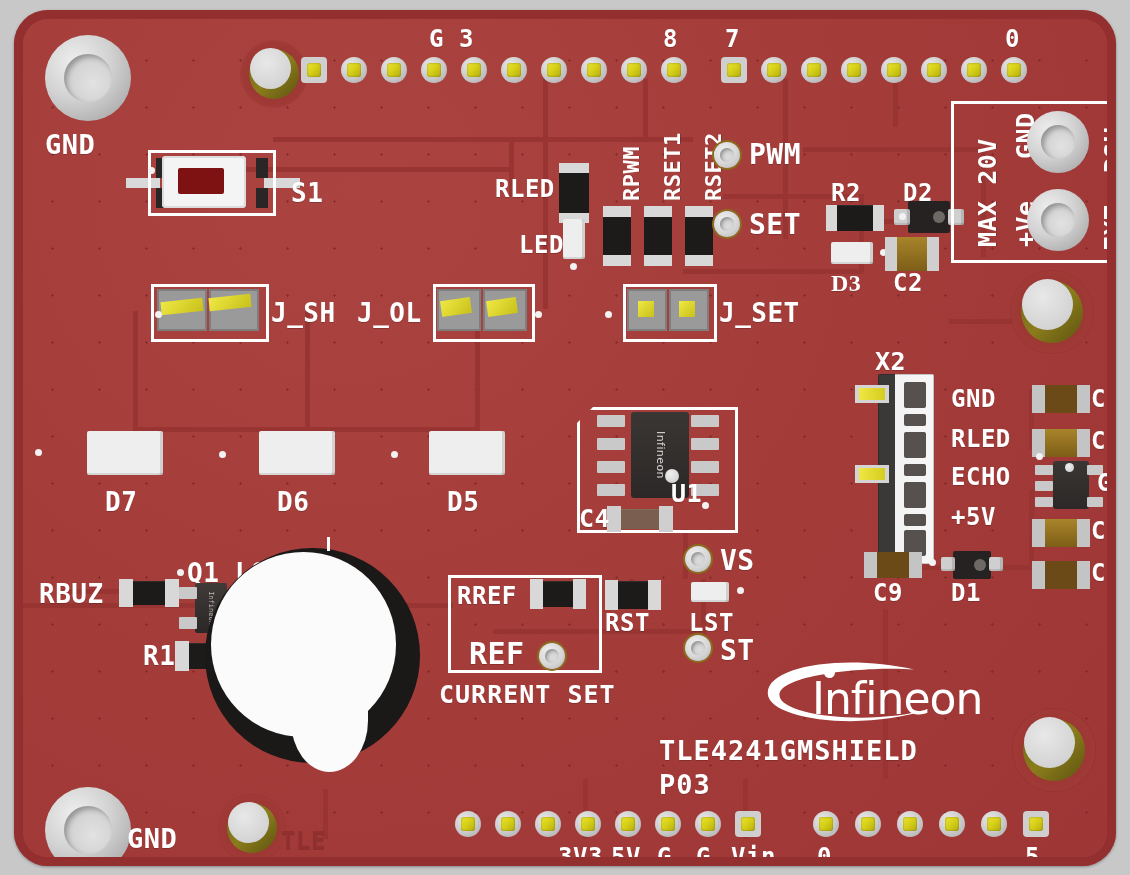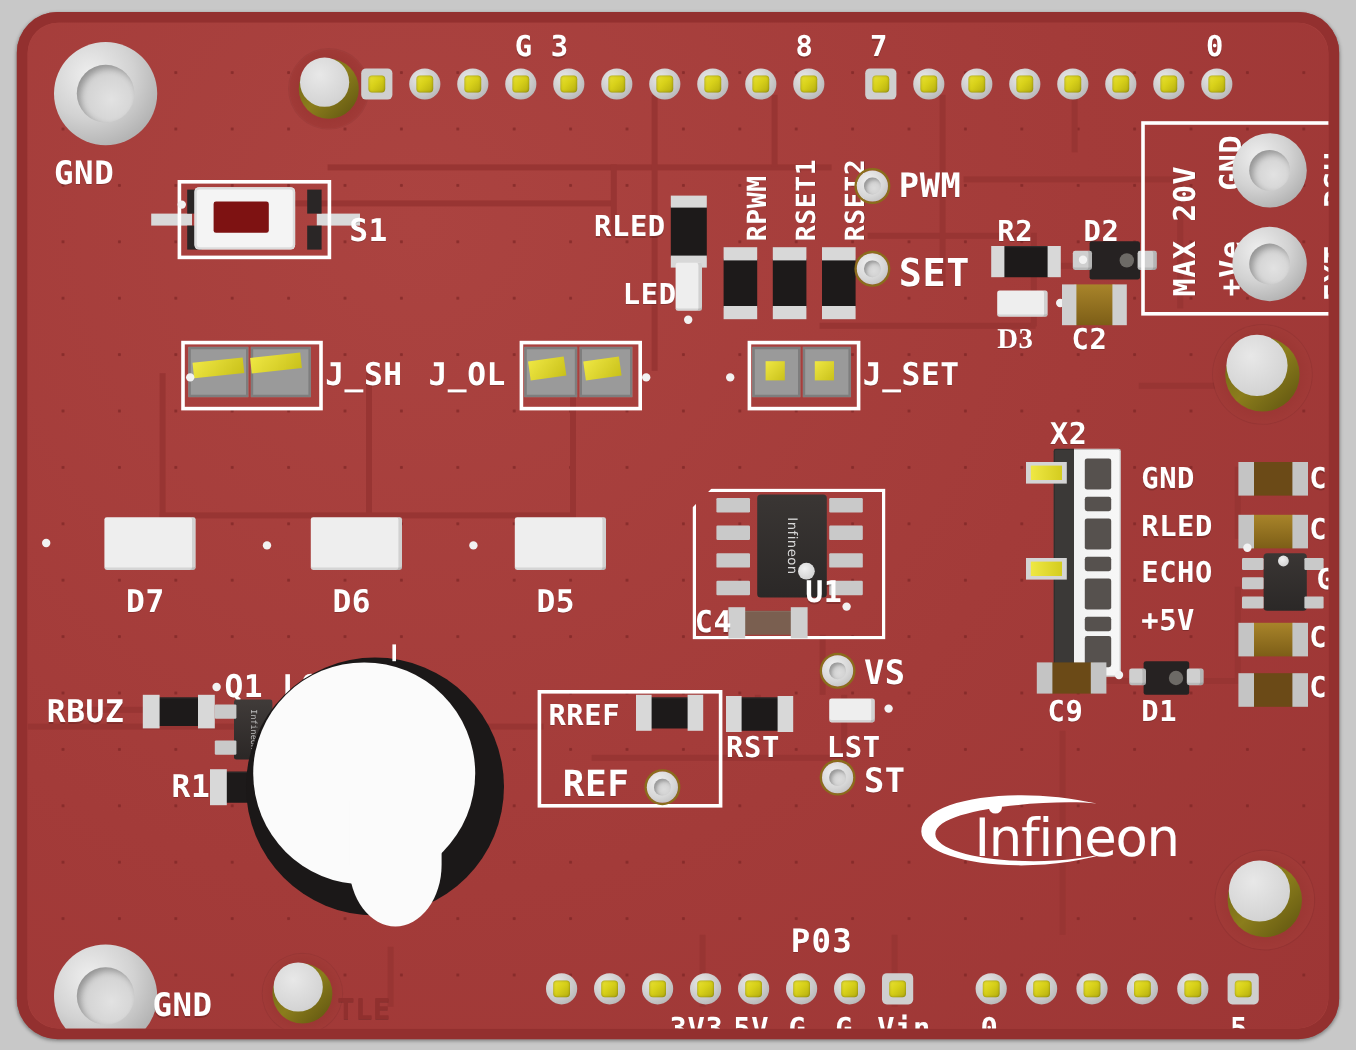--- a/index.html
+++ b/index.html
@@ -305,21 +305,21 @@
       </div>
       <div class="silk v" style="left:680px;top:182px;font-size:22px;transform:rotate(-90deg);">RSET2</div>
 
       <div class="tp" style="left:691px;top:123px;">
           <div class="c"></div>
         </div>
       <div class="silk" style="left:726px;top:122px;font-size:28px;">PWM</div>
       <div class="tp" style="left:691px;top:192px;">
           <div class="c"></div>
         </div>
-      <div class="silk" style="left:726px;top:192px;font-size:32px;">SET</div>
+      <div class="silk" style="left:726px;top:192px;font-size:28px;">SET</div>
 
       <div class="res" style="left:812px;top:186px;width:40px;height:26px;">
         <div class="t1" style="left:-9px;top:0;width:11px;height:26px;"></div>
         <div class="t2" style="right:-9px;top:0;width:11px;height:26px;"></div>
       </div>
       <div class="silk" style="left:808px;top:162px;font-size:24px;">R2</div>
 
       <div class="diode" style="left:885px;top:182px;width:42px;height:32px;">
           <div class="band"></div>
         </div>
@@ -511,20 +511,21 @@
       <div class="outline" style="left:425px;top:556px;width:148px;height:92px;"></div>
       <div class="silk" style="left:434px;top:565px;font-size:24px;">RREF</div>
       <div class="res" style="left:518px;top:562px;width:34px;height:26px;">
         <div class="t1" style="left:-11px;top:-2px;width:13px;height:30px;"></div>
         <div class="t2" style="right:-11px;top:-2px;width:13px;height:30px;"></div>
       </div>
       <div class="silk" style="left:446px;top:620px;font-size:30px;">REF</div>
       <div class="tp" style="left:516px;top:624px;">
           <div class="c"></div>
         </div>
+      <div class="silk" style="left:416px;top:663px;font-size:25px;letter-spacing:1px;">CURRENT SET</div>
 
       <div class="res" style="left:593px;top:562px;width:34px;height:28px;">
         <div class="t1" style="left:-11px;top:-1px;width:13px;height:30px;"></div>
         <div class="t2" style="right:-11px;top:-1px;width:13px;height:30px;"></div>
       </div>
       <div class="silk" style="left:582px;top:592px;font-size:24px;">RST</div>
 
       <div class="white-part" style="left:668px;top:563px;width:38px;height:20px;"></div>
       <div class="pad-dot" style="left:714px;top:568px;"></div>
       <div class="silk" style="left:666px;top:592px;font-size:24px;">LST</div>
@@ -539,20 +540,21 @@
       <div class="silk" style="left:697px;top:618px;font-size:28px;">ST</div>
 
       <div class="logo" style="left:735px;top:638px;width:195px;height:72px;">
         <svg viewBox="0 0 200 72" width="195" height="72" aria-hidden="true">
           <path d="M10 36 C10 8, 90 -4, 160 12 C120 8, 22 16, 22 38 C22 60, 120 70, 176 52 C110 76, 10 64, 10 36 Z" fill="#ffffff"></path>
         </svg>
         <div class="word">Infineon</div>
         <div style="position:absolute;left:66px;top:10px;width:11px;height:11px;border-radius:50%;background:#fff;"></div>
       </div>
 
+      <div class="silk" style="left:636px;top:718px;font-size:27px;letter-spacing:1px;">TLE4241GMSHIELD</div>
       <div class="silk" style="left:636px;top:752px;font-size:27px;letter-spacing:1px;">P03</div>
 
       <div>
         <div class="pin" style="left:432px;top:792px;">
             <div class="hole"></div>
           </div>
         <div class="pin" style="left:472px;top:792px;">
             <div class="hole"></div>
           </div>
         <div class="pin" style="left:512px;top:792px;">

